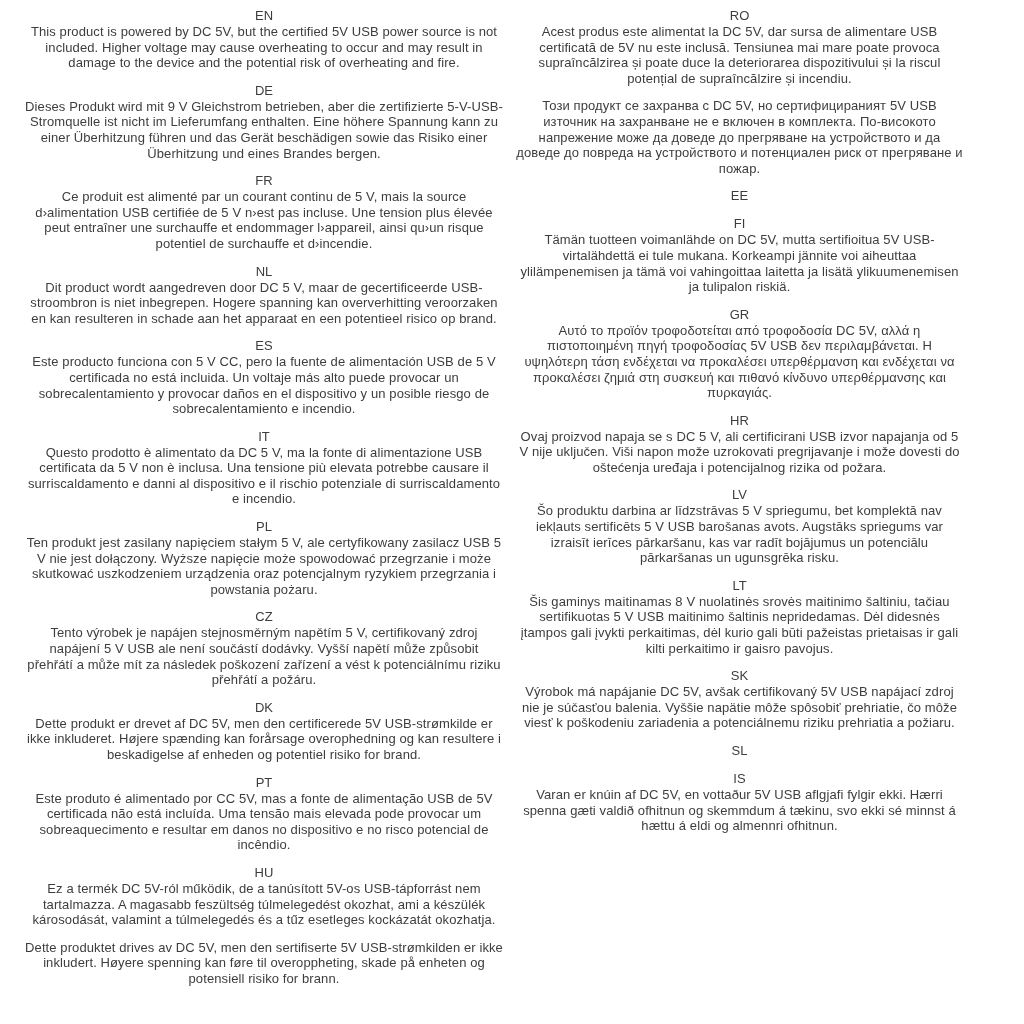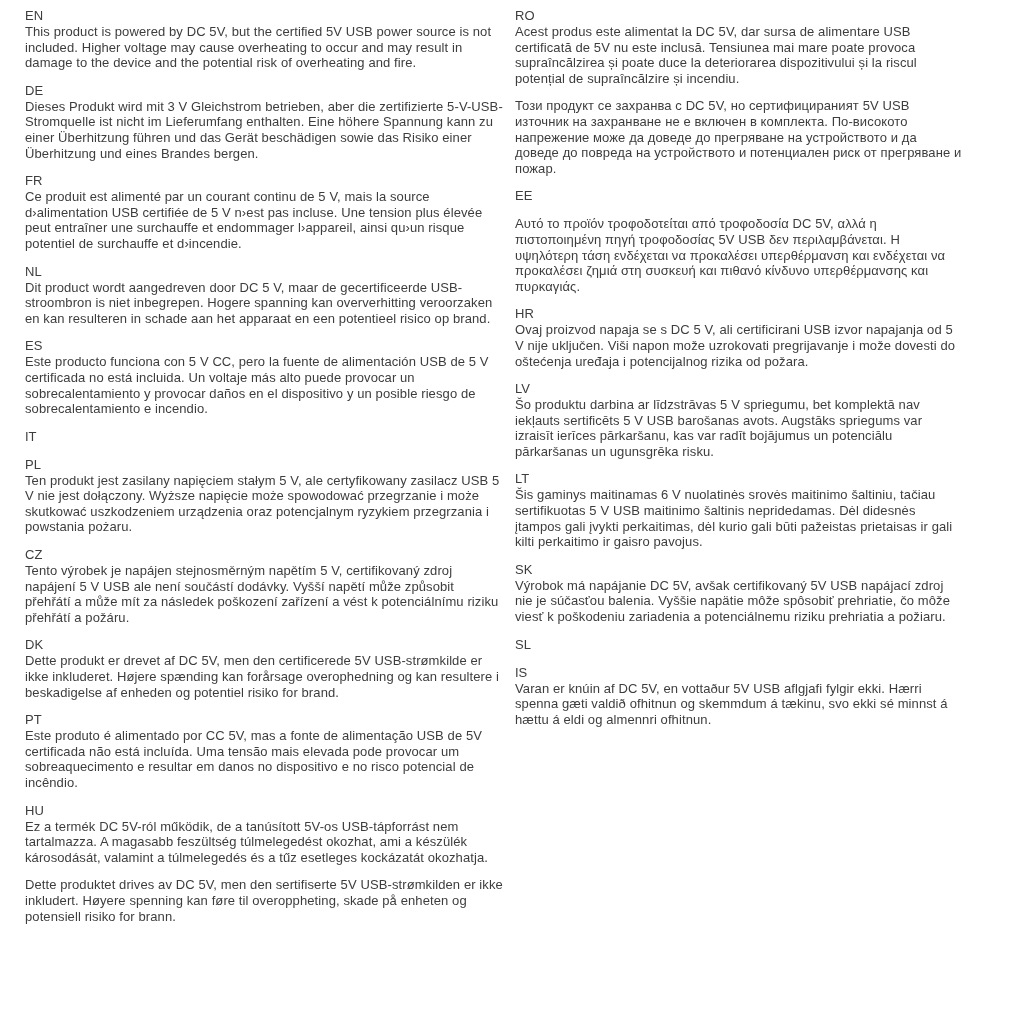--- a/index.html
+++ b/index.html
@@ -16,20 +16,21 @@
   }
   .page {
     box-sizing: border-box;
     width: 976px;
     height: 1024px;
     padding: 8px 12px 6px 25px;
     display: grid;
     grid-template-columns: 478px 1fr;
     column-gap: 12px;
     align-content: start;
+    text-align: center;
   }
   .column {
     min-width: 0;
   }
   .section {
     margin-bottom: 12px;
   }
   .lang-code {
     font-size: 13px;
     line-height: 16px;
@@ -48,36 +49,37 @@
 
 <div class="page">
 
   <div class="column">
     <div class="section">
       <p class="lang-code">EN</p>
       <p class="lang-text">This product is powered by DC 5V, but the certified 5V USB power source is not included. Higher voltage may cause overheating to occur and may result in damage to the device and the potential risk of overheating and fire.</p>
     </div>
     <div class="section">
       <p class="lang-code">DE</p>
-      <p class="lang-text">Dieses Produkt wird mit 3 V Gleichstrom betrieben, aber die zertifizierte 5-V-USB-Stromquelle ist nicht im Lieferumfang enthalten. Eine höhere Spannung kann zu einer Überhitzung führen und das Gerät beschädigen sowie das Risiko einer Überhitzung und eines Brandes bergen.</p>
+      <p class="lang-text">Dieses Produkt wird mit 9 V Gleichstrom betrieben, aber die zertifizierte 5-V-USB-Stromquelle ist nicht im Lieferumfang enthalten. Eine höhere Spannung kann zu einer Überhitzung führen und das Gerät beschädigen sowie das Risiko einer Überhitzung und eines Brandes bergen.</p>
     </div>
     <div class="section">
       <p class="lang-code">FR</p>
       <p class="lang-text">Ce produit est alimenté par un courant continu de 5 V, mais la source d›alimentation USB certifiée de 5 V n›est pas incluse. Une tension plus élevée peut entraîner une surchauffe et endommager l›appareil, ainsi qu›un risque potentiel de surchauffe et d›incendie.</p>
     </div>
     <div class="section">
       <p class="lang-code">NL</p>
       <p class="lang-text">Dit product wordt aangedreven door DC 5 V, maar de gecertificeerde USB-stroombron is niet inbegrepen. Hogere spanning kan oververhitting veroorzaken en kan resulteren in schade aan het apparaat en een potentieel risico op brand.</p>
     </div>
     <div class="section">
       <p class="lang-code">ES</p>
       <p class="lang-text">Este producto funciona con 5 V CC, pero la fuente de alimentación USB de 5 V certificada no está incluida. Un voltaje más alto puede provocar un sobrecalentamiento y provocar daños en el dispositivo y un posible riesgo de sobrecalentamiento e incendio.</p>
     </div>
     <div class="section">
       <p class="lang-code">IT</p>
+      <p class="lang-text">Questo prodotto è alimentato da DC 5 V, ma la fonte di alimentazione USB certificata da 5 V non è inclusa. Una tensione più elevata potrebbe causare il surriscaldamento e danni al dispositivo e il rischio potenziale di surriscaldamento e incendio.</p>
     </div>
     <div class="section">
       <p class="lang-code">PL</p>
       <p class="lang-text">Ten produkt jest zasilany napięciem stałym 5 V, ale certyfikowany zasilacz USB 5 V nie jest dołączony. Wyższe napięcie może spowodować przegrzanie i może skutkować uszkodzeniem urządzenia oraz potencjalnym ryzykiem przegrzania i powstania pożaru.</p>
     </div>
     <div class="section">
       <p class="lang-code">CZ</p>
       <p class="lang-text">Tento výrobek je napájen stejnosměrným napětím 5 V, certifikovaný zdroj napájení 5 V USB ale není součástí dodávky. Vyšší napětí může způsobit přehřátí a může mít za následek poškození zařízení a vést k potenciálnímu riziku přehřátí a požáru.</p>
     </div>
     <div class="section">
@@ -102,33 +104,38 @@
       <p class="lang-code">RO</p>
       <p class="lang-text">Acest produs este alimentat la DC 5V, dar sursa de alimentare USB certificată de 5V nu este inclusă. Tensiunea mai mare poate provoca supraîncălzirea și poate duce la deteriorarea dispozitivului și la riscul potențial de supraîncălzire și incendiu.</p>
     </div>
     <div class="section">
       <p class="lang-text">Този продукт се захранва с DC 5V, но сертифицираният 5V USB източник на захранване не е включен в комплекта. По-високото напрежение може да доведе до прегряване на устройството и да доведе до повреда на устройството и потенциален риск от прегряване и пожар.</p>
     </div>
     <div class="section">
       <p class="lang-code">EE</p>
     </div>
     <div class="section">
+      <p class="lang-code">FI</p>
+      <p class="lang-text">Tämän tuotteen voimanlähde on DC 5V, mutta sertifioitua 5V USB-virtalähdettä ei tule mukana. Korkeampi jännite voi aiheuttaa ylilämpenemisen ja tämä voi vahingoittaa laitetta ja lisätä ylikuumenemisen ja tulipalon riskiä.</p>
+    </div>
+    <div class="section">
+      <p class="lang-code">GR</p>
       <p class="lang-text">Αυτό το προϊόν τροφοδοτείται από τροφοδοσία DC 5V, αλλά η πιστοποιημένη πηγή τροφοδοσίας 5V USB δεν περιλαμβάνεται. Η υψηλότερη τάση ενδέχεται να προκαλέσει υπερθέρμανση και ενδέχεται να προκαλέσει ζημιά στη συσκευή και πιθανό κίνδυνο υπερθέρμανσης και πυρκαγιάς.</p>
     </div>
     <div class="section">
       <p class="lang-code">HR</p>
       <p class="lang-text">Ovaj proizvod napaja se s DC 5 V, ali certificirani USB izvor napajanja od 5 V nije uključen. Viši napon može uzrokovati pregrijavanje i može dovesti do oštećenja uređaja i potencijalnog rizika od požara.</p>
     </div>
     <div class="section">
       <p class="lang-code">LV</p>
       <p class="lang-text">Šo produktu darbina ar līdzstrāvas 5 V spriegumu, bet komplektā nav iekļauts sertificēts 5 V USB barošanas avots. Augstāks spriegums var izraisīt ierīces pārkaršanu, kas var radīt bojājumus un potenciālu pārkaršanas un ugunsgrēka risku.</p>
     </div>
     <div class="section">
       <p class="lang-code">LT</p>
-      <p class="lang-text">Šis gaminys maitinamas 6 V nuolatinės srovės maitinimo šaltiniu, tačiau sertifikuotas 5 V USB maitinimo šaltinis nepridedamas. Dėl didesnės įtampos gali įvykti perkaitimas, dėl kurio gali būti pažeistas prietaisas ir gali kilti perkaitimo ir gaisro pavojus.</p>
+      <p class="lang-text">Šis gaminys maitinamas 8 V nuolatinės srovės maitinimo šaltiniu, tačiau sertifikuotas 5 V USB maitinimo šaltinis nepridedamas. Dėl didesnės įtampos gali įvykti perkaitimas, dėl kurio gali būti pažeistas prietaisas ir gali kilti perkaitimo ir gaisro pavojus.</p>
     </div>
     <div class="section">
       <p class="lang-code">SK</p>
       <p class="lang-text">Výrobok má napájanie DC 5V, avšak certifikovaný 5V USB napájací zdroj nie je súčasťou balenia. Vyššie napätie môže spôsobiť prehriatie, čo môže viesť k poškodeniu zariadenia a potenciálnemu riziku prehriatia a požiaru.</p>
     </div>
     <div class="section">
       <p class="lang-code">SL</p>
     </div>
     <div class="section">
       <p class="lang-code">IS</p>

